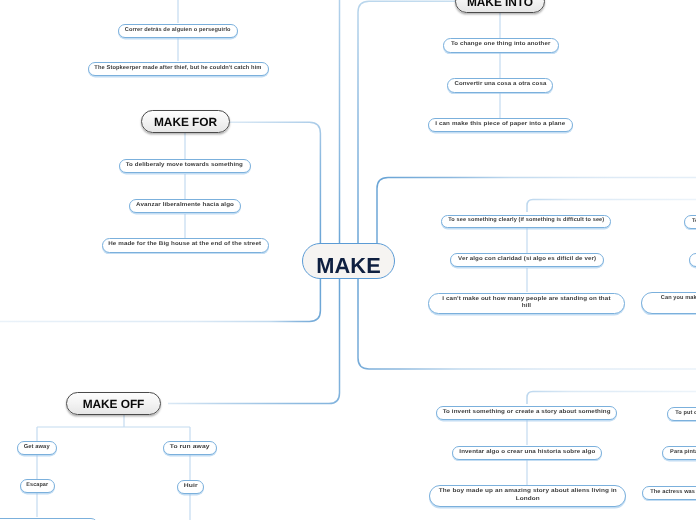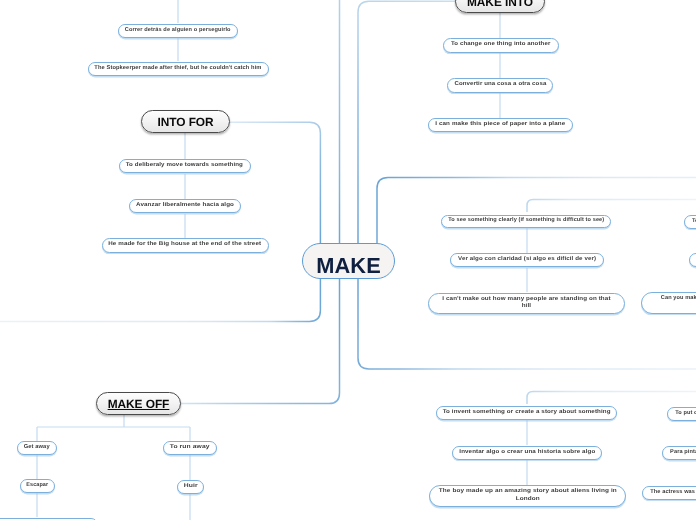--- a/index.html
+++ b/index.html
@@ -101,23 +101,23 @@
         <path d="M 320.4 278 L 320.4 310.5 Q 320.4 321.5 309.4 321.5 L 0 321.5" stroke="url(#fadeL)"></path>
         <path d="M 358 278 L 358 358 Q 358 369 369 369 L 696 369" stroke="url(#fadeR)"></path>
         <path d="M 377 244 L 377 188.6 Q 377 177.6 388 177.6 L 696 177.6" stroke="url(#fadeR)"></path>
         <path d="M 527 212 L 527 205.6 Q 527 199.6 533 199.6 L 696 199.6" stroke="url(#fadeRlite)"></path>
         <path d="M 527 404 L 527 397.6 Q 527 391.6 533 391.6 L 696 391.6" stroke="url(#fadeRlite)"></path>
       </g>
     <g id="link-strong" fill="none" stroke="#7fb0da" stroke-width="1.8" stroke-linecap="butt"></g>
   </svg>
   <div id="nodes">
       <div class="node root" style="left: 302px; top: 243px; width: 93px; height: 36px;">MAKE</div>
-      <div class="node branch" style="left: 141px; top: 110px; width: 89px; height: 23px;">INTO FOR</div>
+      <div class="node branch" style="left: 141px; top: 110px; width: 89px; height: 23px;">MAKE FOR</div>
       <div class="node branch" style="left: 455px; top: -10px; width: 90px; height: 23px;">MAKE INTO</div>
-      <div class="node branch" style="left: 96px; top: 392px; width: 85px; height: 23px; text-decoration: underline;">MAKE OFF</div>
+      <div class="node branch" style="left: 66px; top: 392px; width: 95px; height: 23px;">MAKE OFF</div>
       <div class="node leaf" style="left: 117.5px; top: 23.5px; width: 120px; height: 14.5px;">
         <span style="transform: scaleX(1.00329);">Correr detrás de alguien o perseguirlo</span>
       </div>
       <div class="node leaf" style="left: 87.5px; top: 61.5px; width: 181px; height: 14.5px;">
         <span style="transform: scaleX(1.02019);">The Stopkeerper made after thief, but he couldn't catch him</span>
       </div>
       <div class="node leaf" style="left: 118.5px; top: 158.8px; width: 132.3px; height: 14.5px;">
         <span style="transform: scaleX(1.09931);">To deliberaly move towards something</span>
       </div>
       <div class="node leaf" style="left: 128.5px; top: 198.5px; width: 112.5px; height: 14.5px;">

